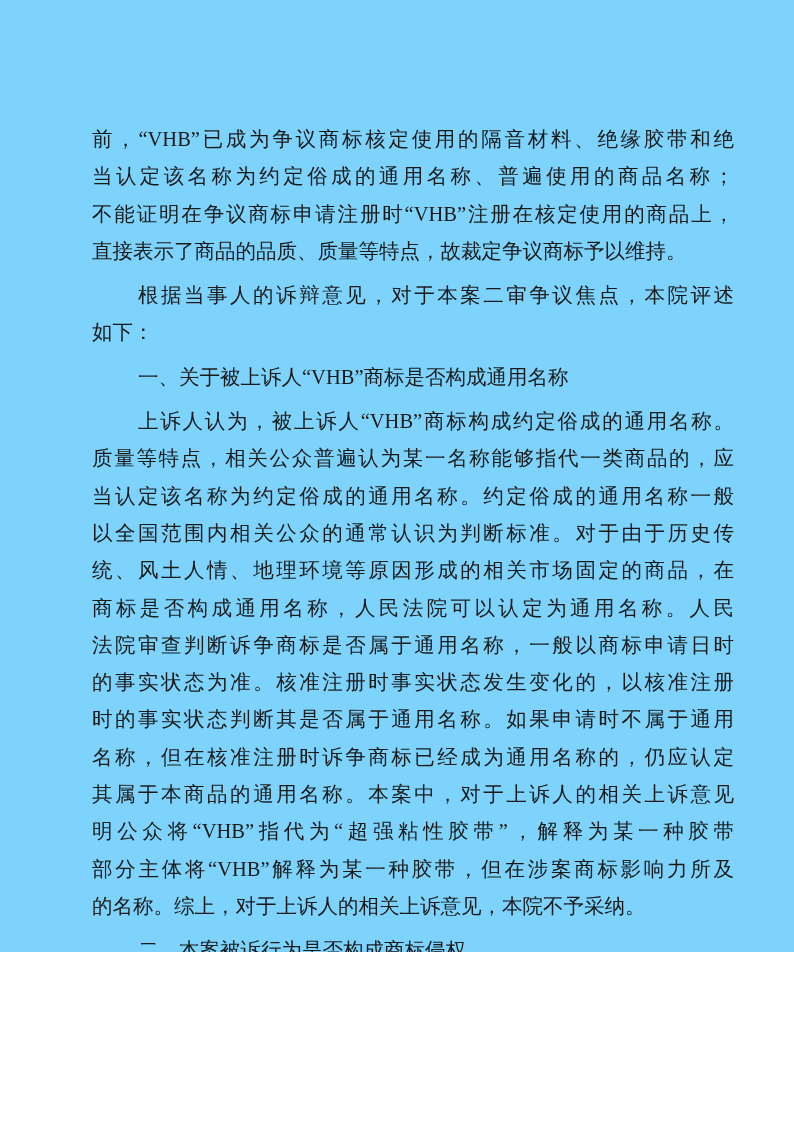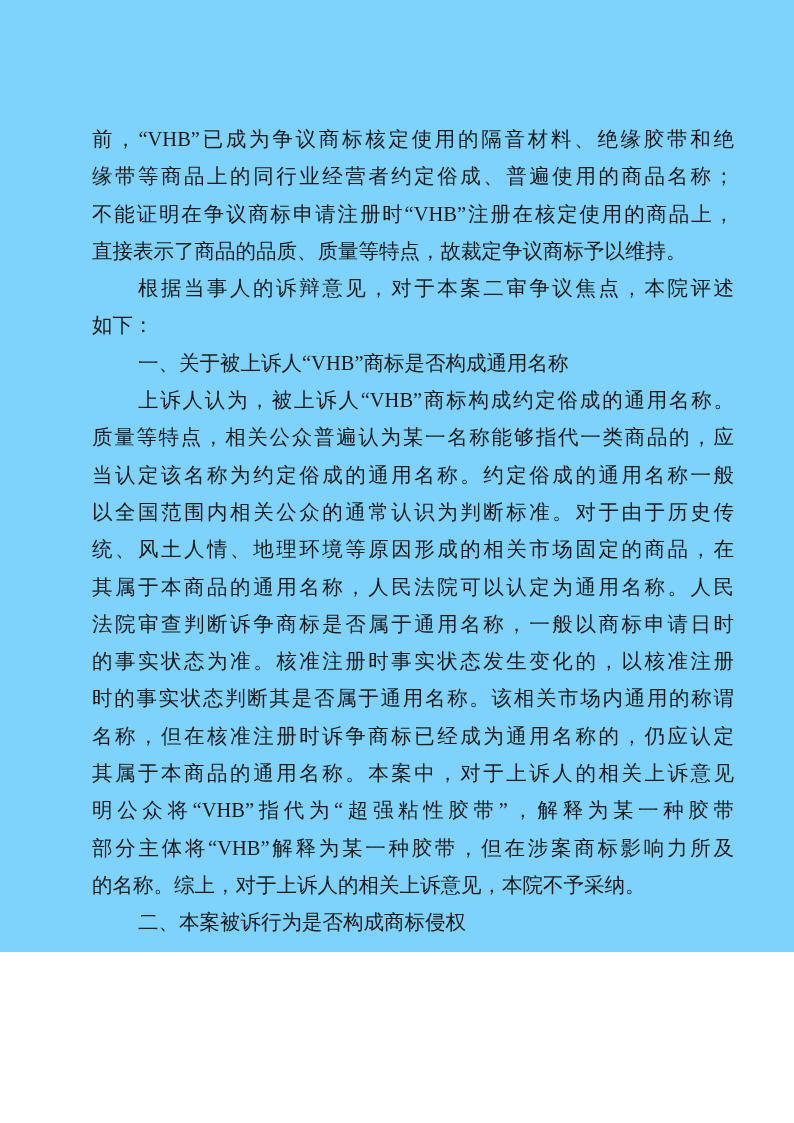--- a/index.html
+++ b/index.html
@@ -25,53 +25,54 @@
     white-space: nowrap;
   }
   .line.justify {
     white-space: normal;
     text-align: justify;
     text-align-last: justify;
     -moz-text-align-last: justify;
   }
   .line.indent {
     padding-left: 46px;
+    margin-top: 7px;
   }
   .footer-pagenum {
     position: absolute;
     left: 96px;
     top: 1036px;
     font-size: 19px;
     line-height: 26px;
     letter-spacing: 2px;
     color: #1a1a1a;
     margin-left: 20px;
   }
 </style>
 </head>
 <body>
 
 <div class="page">
   <div class="text-block">
     <div class="line justify">前，“VHB”已成为争议商标核定使用的隔音材料、绝缘胶带和绝</div>
-    <div class="line justify">缘带等商品上的同行业经营者约定俗成、普遍使用的商品名称；</div>
+    <div class="line justify">当认定该名称为约定俗成的通用名称、普遍使用的商品名称；</div>
     <div class="line justify">不能证明在争议商标申请注册时“VHB”注册在核定使用的商品上，</div>
     <div class="line">直接表示了商品的品质、质量等特点，故裁定争议商标予以维持。</div>
     <div class="line indent justify">根据当事人的诉辩意见，对于本案二审争议焦点，本院评述</div>
     <div class="line">如下：</div>
     <div class="line indent">一、关于被上诉人“VHB”商标是否构成通用名称</div>
     <div class="line indent justify">上诉人认为，被上诉人“VHB”商标构成约定俗成的通用名称。</div>
     <div class="line justify">质量等特点，相关公众普遍认为某一名称能够指代一类商品的，应</div>
     <div class="line justify">当认定该名称为约定俗成的通用名称。约定俗成的通用名称一般</div>
     <div class="line justify">以全国范围内相关公众的通常认识为判断标准。对于由于历史传</div>
     <div class="line justify">统、风土人情、地理环境等原因形成的相关市场固定的商品，在</div>
-    <div class="line justify">其属于本商品的通用名称，人民法院可以认定为通用名称。人民</div>
+    <div class="line justify">商标是否构成通用名称，人民法院可以认定为通用名称。人民</div>
     <div class="line justify">法院审查判断诉争商标是否属于通用名称，一般以商标申请日时</div>
     <div class="line justify">的事实状态为准。核准注册时事实状态发生变化的，以核准注册</div>
-    <div class="line justify">时的事实状态判断其是否属于通用名称。该相关市场内通用的称谓</div>
+    <div class="line justify">时的事实状态判断其是否属于通用名称。如果申请时不属于通用</div>
     <div class="line justify">名称，但在核准注册时诉争商标已经成为通用名称的，仍应认定</div>
     <div class="line justify">其属于本商品的通用名称。本案中，对于上诉人的相关上诉意见</div>
     <div class="line justify">明公众将“VHB”指代为“超强粘性胶带”，解释为某一种胶带</div>
     <div class="line justify">部分主体将“VHB”解释为某一种胶带，但在涉案商标影响力所及</div>
     <div class="line">的名称。综上，对于上诉人的相关上诉意见，本院不予采纳。</div>
     <div class="line indent">二、本案被诉行为是否构成商标侵权</div>
   </div>
 
   <div class="footer-pagenum">– 38 –</div>
 </div>

